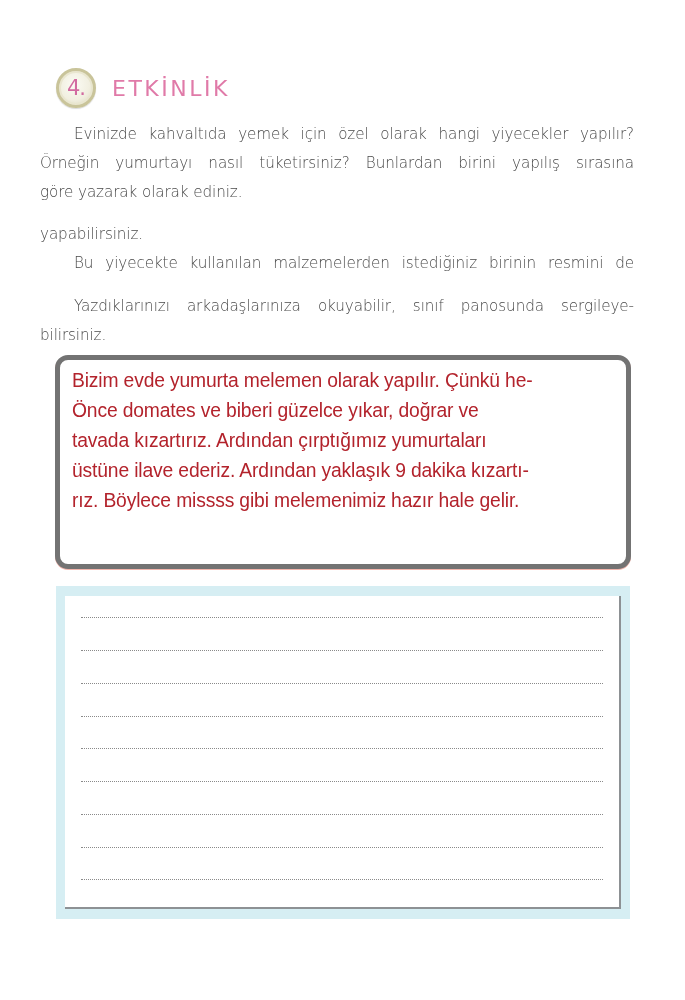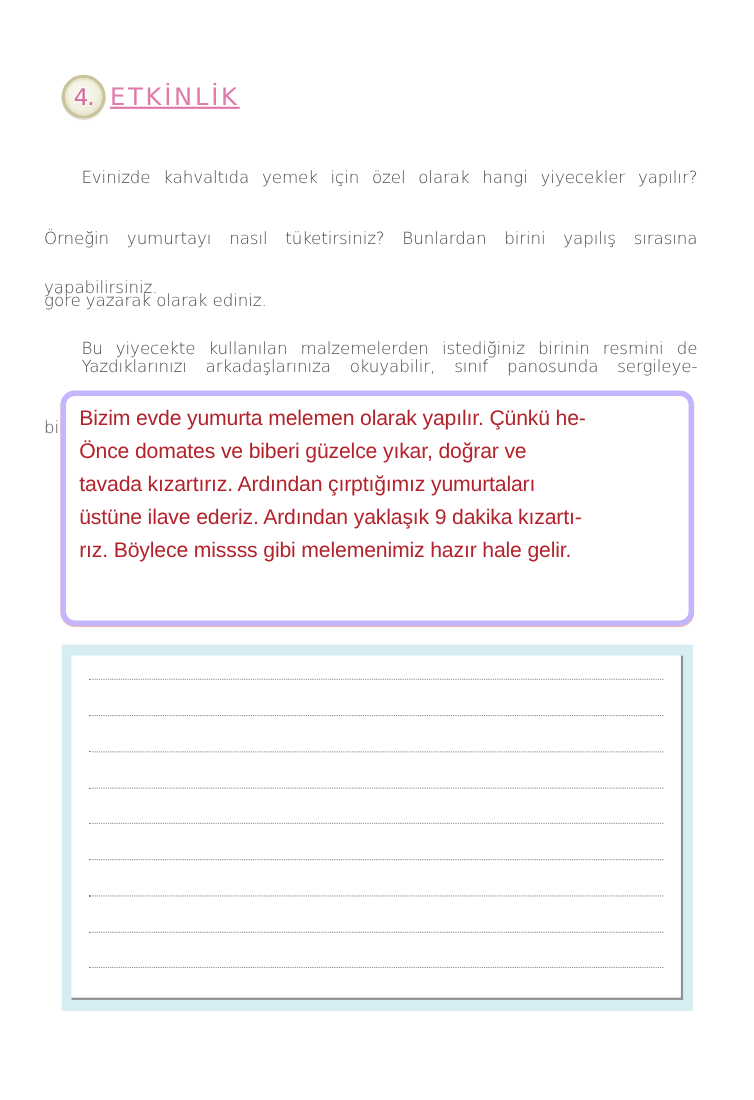--- a/index.html
+++ b/index.html
@@ -19,47 +19,46 @@
       width: 40px; height: 40px; border-radius: 50%;
       background: radial-gradient(circle at 45% 40%, #fbfbf4 0%, #f1efe0 55%, #d8d4b8 100%);
       border: 3px solid #c9c49a;
       box-shadow: inset 0 0 0 2px #e9e6cf, 0 1px 1px rgba(0,0,0,0.15);
       display: flex; align-items: center; justify-content: center;
       font-family: "DejaVu Sans", sans-serif;
       font-size: 21px; color: #d26aa0; font-weight: normal;
       letter-spacing: -1px;
     }
     .heading-title {
-      margin-left: 4px;
+      margin-left: 16px;
       font-family: "DejaVu Sans", sans-serif;
       font-size: 22px; color: #e07aa8; letter-spacing: 2.5px;
       font-weight: normal;
-      text-decoration: underline;
     }
 
     
     .instr {
       position: absolute; left: 40px; width: 594px;
       font-family: "DejaVu Sans", sans-serif;
       font-size: 15.2px; line-height: 29px; color: #4a4a4a;
       text-align: justify; font-weight: 300;
       letter-spacing: -0.1px;
     }
-    .instr .line { display: block; white-space: nowrap; text-align-last: justify; margin-top: 27px; }
+    .instr .line { display: block; white-space: nowrap; text-align-last: justify; }
     .instr .line.last { text-align-last: left; }
     .instr .indent { padding-left: 34px; }
     #p1 { top: 120px; }
     #p2 { top: 220px; }
     #p3 { top: 292px; }
 
     
     .answer-box {
       position: absolute; left: 55px; top: 355px;
       width: 576px; height: 214px;
-      border: 5px solid #c4b5fd;
+      border: 5px solid #737373;
       border-radius: 13px;
       background: #ffffff;
       box-shadow: 0 1px 0 #f3b6ad;
     }
     .answer-text {
       position: absolute; left: 12px; top: 6px; right: 8px;
       font-family: "Liberation Sans", sans-serif;
       font-size: 19.3px; line-height: 30px; color: #b3232c;
       letter-spacing: -0.15px;
     }

